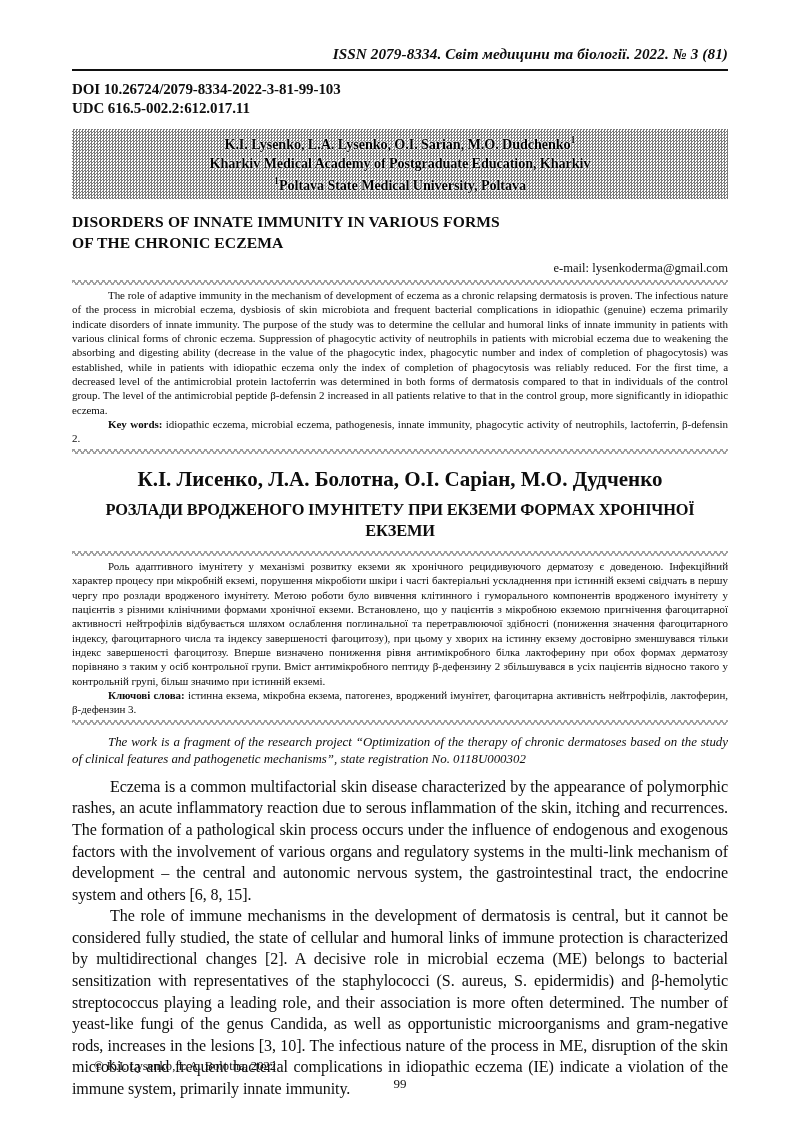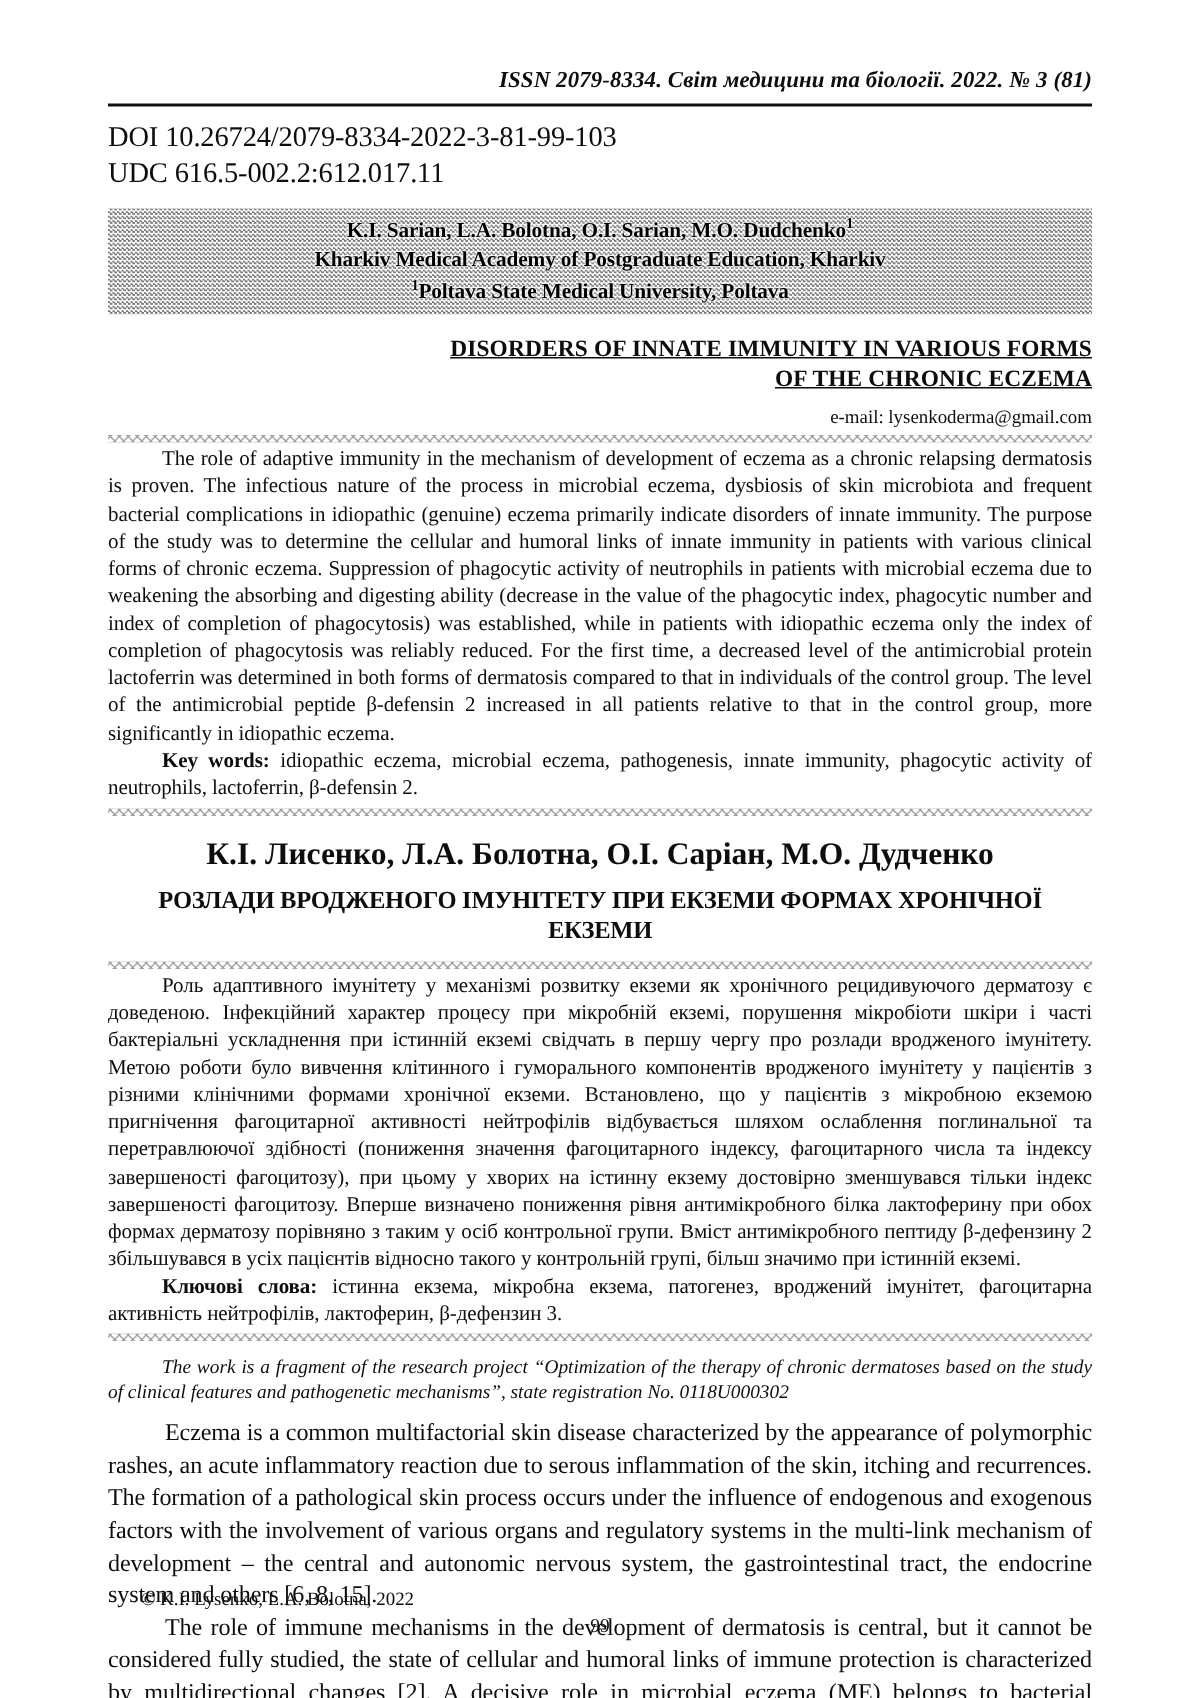--- a/index.html
+++ b/index.html
@@ -36,22 +36,22 @@
   .head-rule {
     border-top: 2.4px solid #111;
     margin-top: 6px;
     margin-bottom: 0;
     height: 0;
   }
 
   
   .ids {
     margin-top: 9px;
-    font-weight: normal;
-    font-size: 19px;
+    font-weight: bold;
+    font-size: 15px;
     line-height: 1.26;
     letter-spacing: -0.1px;
   }
 
   
   .author-bar {
     margin-top: 11px;
     padding: 4px 0 5px 0;
     text-align: center;
     font-weight: bold;
@@ -63,26 +63,25 @@
       repeating-conic-gradient(#7a7a7a 0% 25%, #ffffff 0% 50%);
     background-size: 3px 3px;
     color: #000;
   }
   .author-bar div { text-shadow: 0 0 1px #fff, 0 0 2px #fff, 0 0 3px #fff; }
   .sup { font-size: 10px; vertical-align: super; }
 
   
   .en-title {
     margin-top: 13px;
-    text-align: right;
+    text-align: left;
     font-weight: bold;
     font-size: 15.6px;
     line-height: 1.3;
     letter-spacing: 0.1px;
-    text-decoration: underline;
   }
   .email {
     text-align: right;
     font-size: 12.6px;
     margin-top: 8px;
     margin-bottom: 4px;
   }
 
   
   .wave {
@@ -90,21 +89,21 @@
     width: 100%;
     background-repeat: repeat-x;
     background-size: 6px 5px;
     background-image:
       linear-gradient(45deg, transparent 42%, #9b9b9b 42%, #9b9b9b 58%, transparent 58%),
       linear-gradient(-45deg, transparent 42%, #9b9b9b 42%, #9b9b9b 58%, transparent 58%);
     background-position: 0 0, 3px 0;
     opacity: 0.95;
   }
   .abstract {
-    font-size: 14px;
+    font-size: 11px;
     line-height: 1.305;
     text-align: justify;
     padding: 3px 0 3px 0;
     letter-spacing: -0.05px;
   }
   .abstract p { margin: 0; text-indent: 36px; }
   .abstract .kw { font-weight: bold; }
 
   
   .ua-authors {
@@ -172,21 +171,21 @@
 
   <div class="running-head">ISSN 2079-8334. Світ медицини та біології. 2022. № 3 (81)</div>
   <div class="head-rule"></div>
 
   <div class="ids">
     <div>DOI 10.26724/2079-8334-2022-3-81-99-103</div>
     <div>UDC 616.5-002.2:612.017.11</div>
   </div>
 
   <div class="author-bar">
-    <div><span>K.I. Sarian, L.A. Bolotna, O.I. Sarian, M.O. Dudchenko</span><span class="sup">1</span></div>
+    <div><span>K.I. Lysenko, L.A. Lysenko, O.I. Sarian, M.O. Dudchenko</span><span class="sup">1</span></div>
     <div>Kharkiv Medical Academy of Postgraduate Education, Kharkiv</div>
     <div><span class="sup">1</span><span>Poltava State Medical University, Poltava</span></div>
   </div>
 
   <div class="en-title">
     <div>DISORDERS OF INNATE IMMUNITY IN VARIOUS FORMS</div>
     <div>OF THE CHRONIC ECZEMA</div>
   </div>
 
   <div class="email">e-mail: lysenkoderma@gmail.com</div>

